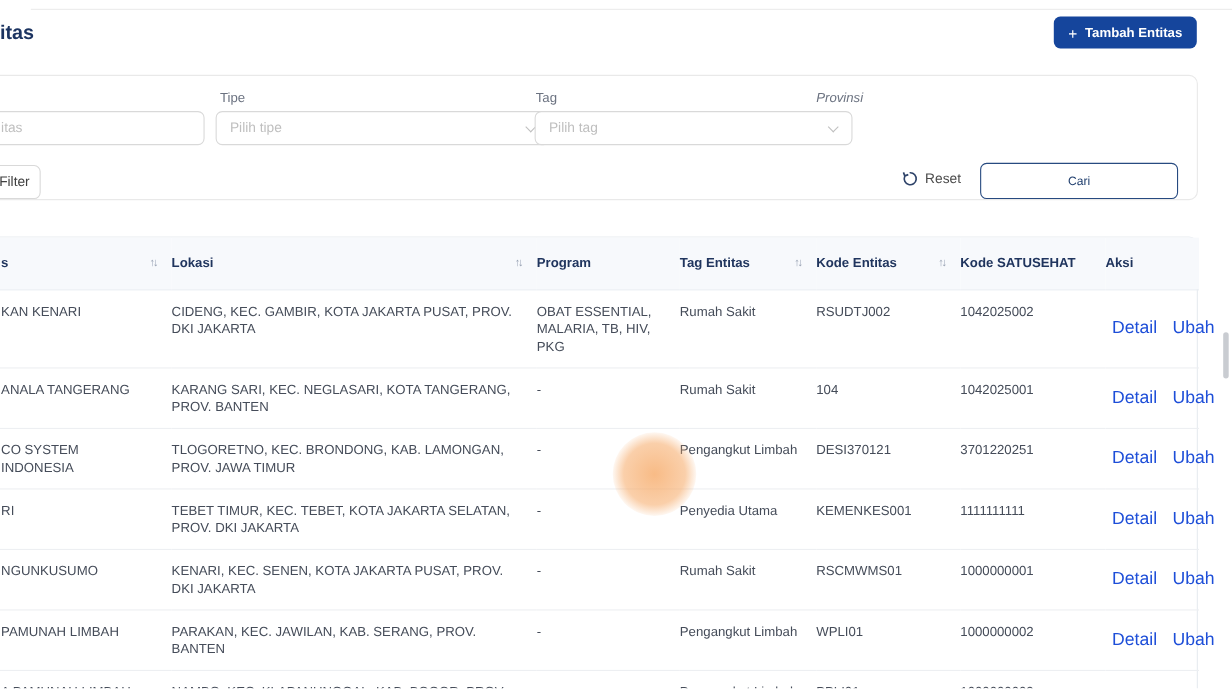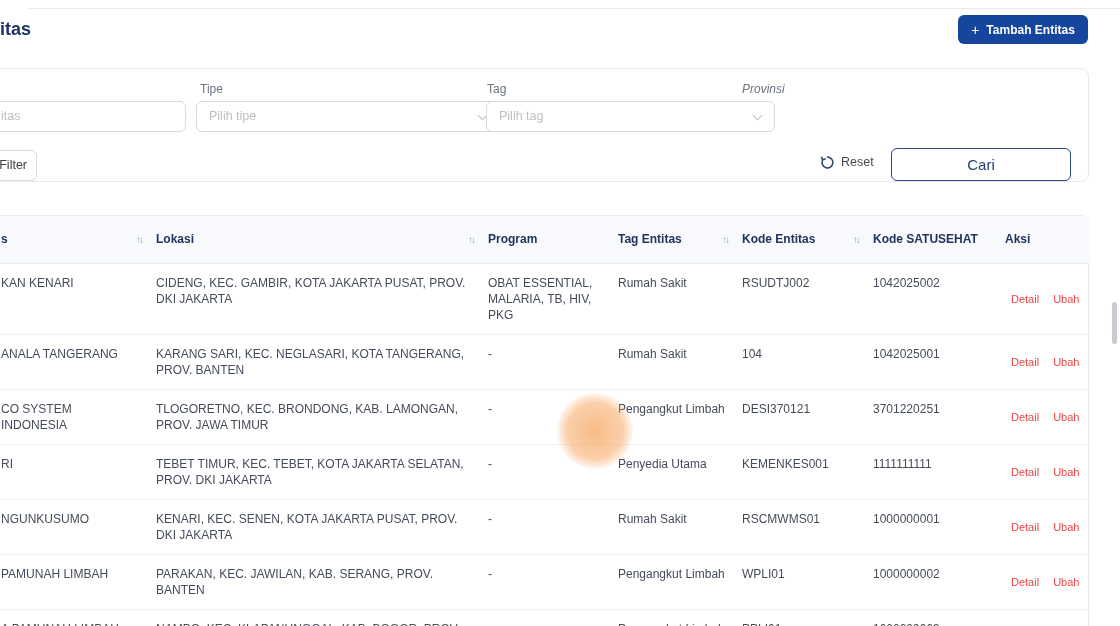--- a/index.html
+++ b/index.html
@@ -30,40 +30,40 @@
 
   .filter-btn { position:absolute; left:-60px; top:150px; width:97px; height:31px; background:#fff;
     border:1px solid #d9d9d9; border-radius:6px; font-size:12.5px; color:#404040;
     text-align:right; padding-right:9px; line-height:29px; cursor:pointer; }
 
   .reset { position:absolute; left:820px; top:155px; height:20px; display:flex; align-items:flex-start;
     gap:6px; cursor:pointer; }
   .reset .reset-label { font-size:12.5px; color:#4a4a4a; }
 
   .cari-btn { position:absolute; left:891px; top:148px; width:180px; height:33px; background:#fff;
-    border:1px solid #274a80; border-radius:6px; color:#22406f; font-size:15px; text-align:center;
+    border:1px solid #274a80; border-radius:6px; color:#22406f; font-size:11px; text-align:center;
     cursor:pointer; font-family:"Liberation Sans", sans-serif; }
 
   .table-card { position:absolute; left:-12px; top:215px; width:1101px; height:560px;
     background:#fff; border:1px solid #e7ebf0; border-radius:8px 8px 0 0; }
 
   table { width:1101px; border-collapse:collapse; table-layout:fixed; }
   thead tr { background:#F7F9FC; }
   th { height:47px; vertical-align:middle; text-align:left; font-size:12px; font-weight:700;
     color:#20355e; padding:0; border-bottom:1px solid #e9edf2; }
   .th-flex { display:flex; align-items:center; justify-content:space-between; padding-right:14px; }
   .th-first { padding-left:12px; }
   .sort { font-size:10px; color:#98a2b3; letter-spacing:-2px; cursor:pointer; }
 
   td { height:31px; vertical-align:top; padding:11px 17px 11px 0; font-size:12px; line-height:16px;
     color:#454c59; border-top:1px solid #edeff2; word-wrap:break-word; }
   tbody tr:first-child td { border-top:none; }
   td.name { padding-left:12px; color:#454c59; }
   td.actions { vertical-align:middle; padding:0 0 0 6px; white-space:nowrap; }
-  .lnk { color:#ef4444; font-size:11px; margin-right:14px; cursor:pointer; text-decoration:none; }
+  .lnk { color:#1d4ed8; font-size:16px; margin-right:14px; cursor:pointer; text-decoration:none; }
 
   .click-indicator { position:absolute; left:557px; top:393px; width:76px; height:76px; border-radius:50%;
     background:radial-gradient(circle, rgba(246,168,100,0.78) 0%, rgba(246,168,100,0.55) 52%, rgba(246,168,100,0) 74%);
     pointer-events:none; z-index:50; }
 
   .scroll-thumb { position:absolute; left:1112px; top:302px; width:5px; height:42px;
     background:#c9ccd1; border-radius:3px; cursor:pointer; z-index:60; }
 </style>
 </head>
 <body>

